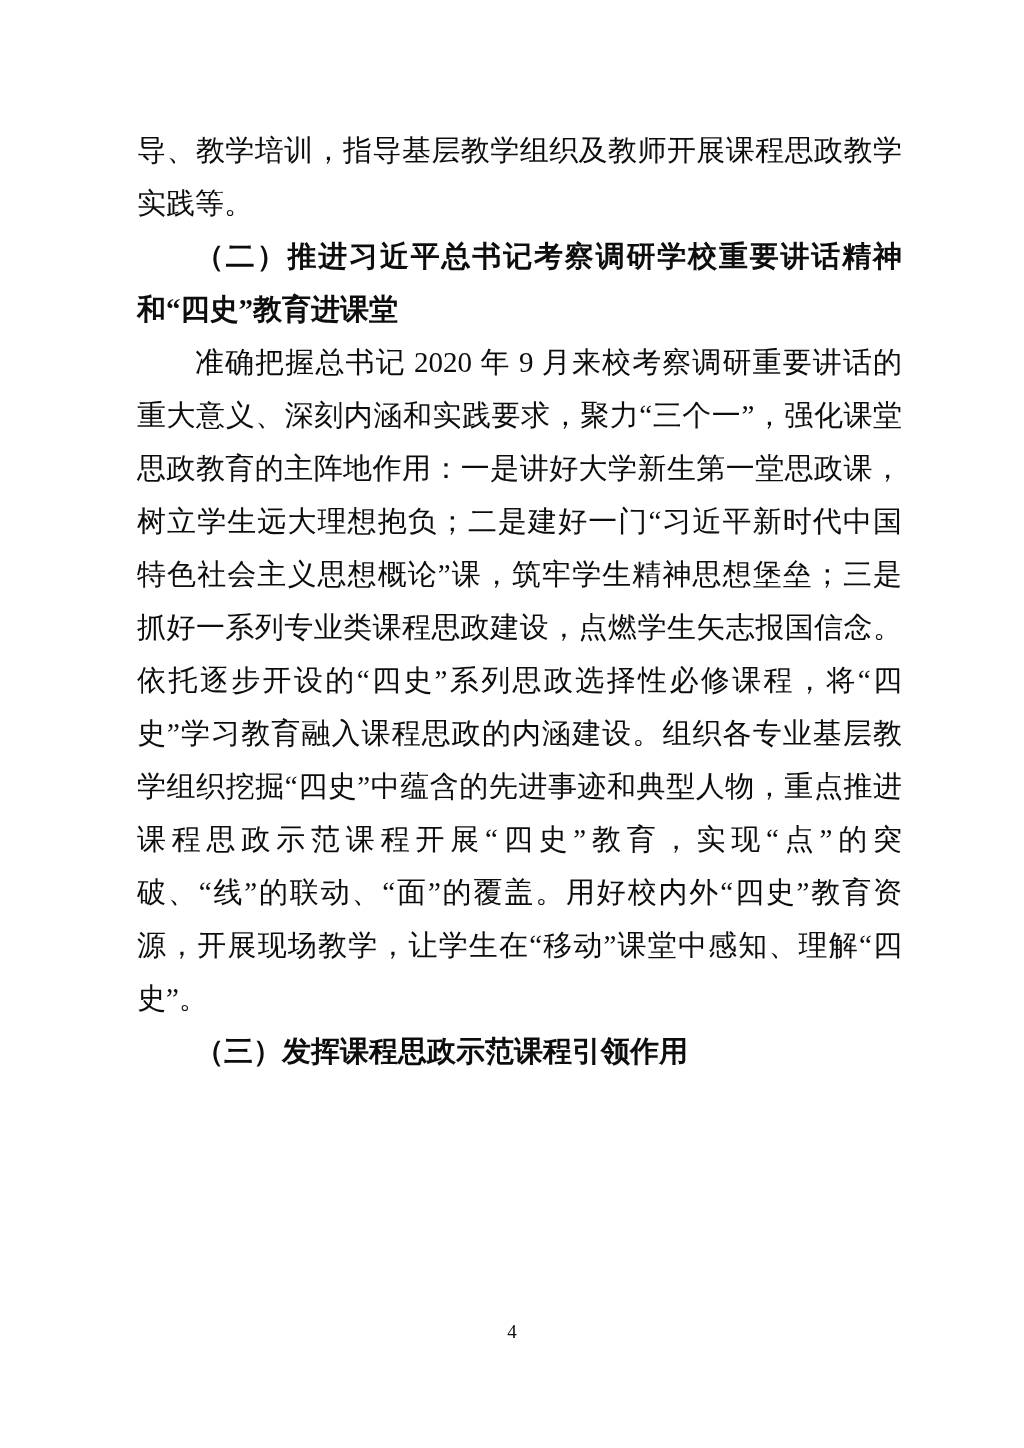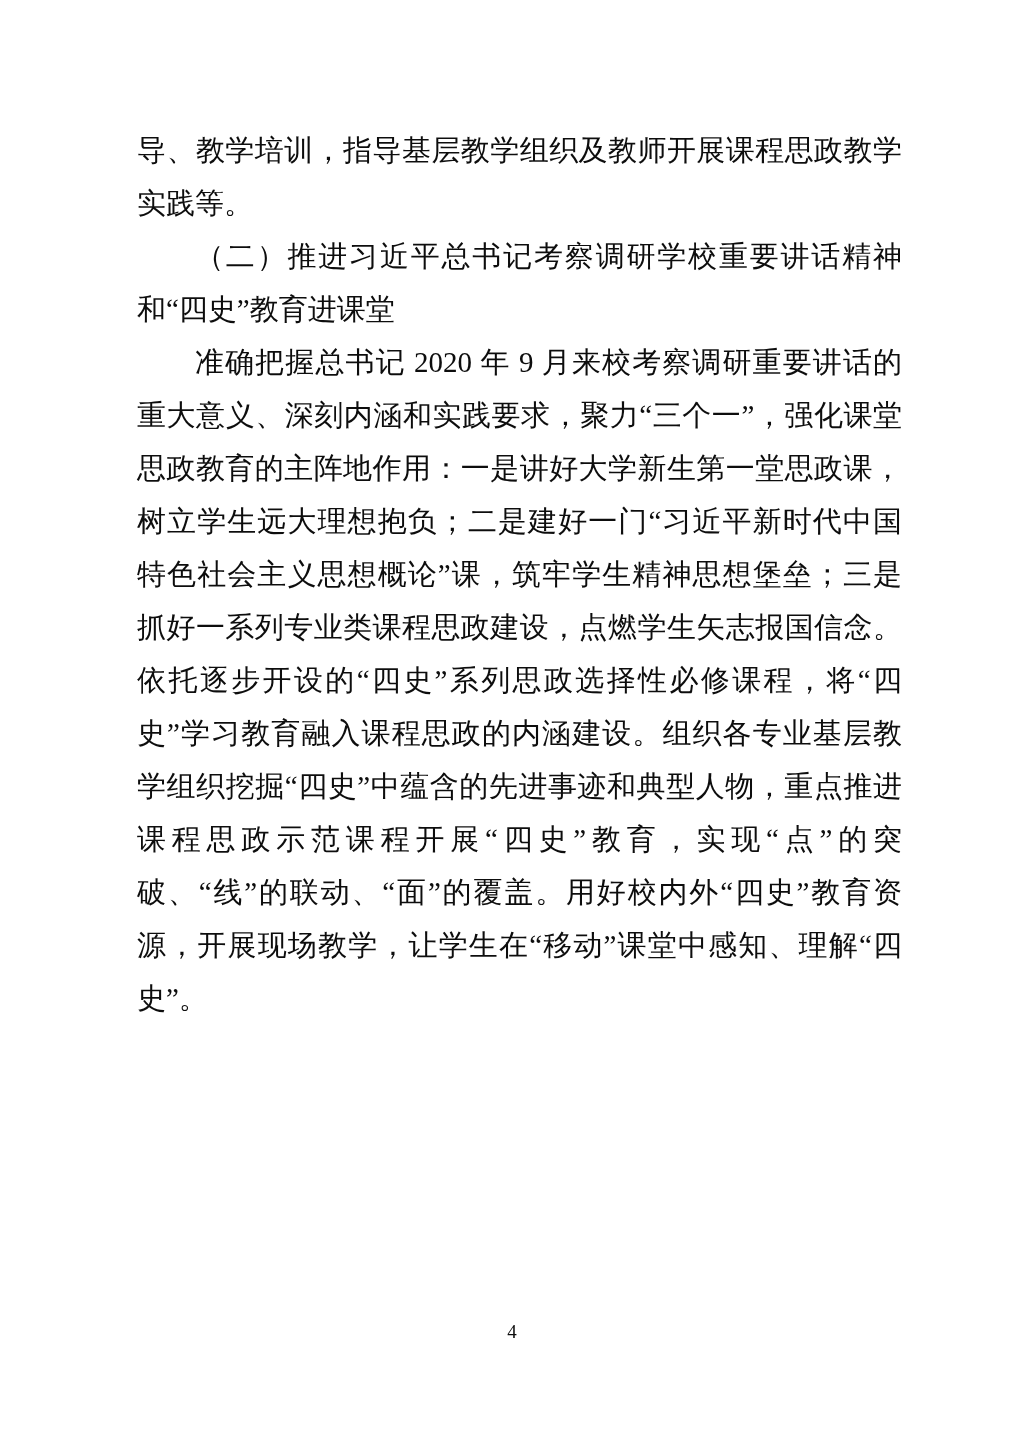--- a/index.html
+++ b/index.html
@@ -25,21 +25,21 @@
   .para {
     margin: 0;
     font-size: 29px;
     line-height: 53px;
     text-align: justify;
     font-weight: normal;
     letter-spacing: 0px;
     word-break: break-all;
   }
   .para.heading {
-    font-weight: normal;
+    font-weight: bold;
   }
   .para.indent {
     text-indent: 2em;
   }
   .footer {
     position: absolute;
     left: 0;
     width: 1024px;
     top: 1320px;
     text-align: center;
@@ -49,15 +49,16 @@
   }
 </style>
 </head>
 <body>
 
 <div class="page">
   <div class="content">
     <p class="para">导、教学培训，指导基层教学组织及教师开展课程思政教学实践等。</p>
     <p class="para heading indent">（二）推进习近平总书记考察调研学校重要讲话精神和“四史”教育进课堂</p>
     <p class="para indent">准确把握总书记 2020 年 9 月来校考察调研重要讲话的重大意义、深刻内涵和实践要求，聚力“三个一”，强化课堂思政教育的主阵地作用：一是讲好大学新生第一堂思政课，树立学生远大理想抱负；二是建好一门“习近平新时代中国特色社会主义思想概论”课，筑牢学生精神思想堡垒；三是抓好一系列专业类课程思政建设，点燃学生矢志报国信念。依托逐步开设的“四史”系列思政选择性必修课程，将“四史”学习教育融入课程思政的内涵建设。组织各专业基层教学组织挖掘“四史”中蕴含的先进事迹和典型人物，重点推进课程思政示范课程开展“四史”教育，实现“点”的突破、“线”的联动、“面”的覆盖。用好校内外“四史”教育资源，开展现场教学，让学生在“移动”课堂中感知、理解“四史”。</p>
+    <p class="para heading indent">（三）发挥课程思政示范课程引领作用</p>
   </div>
   <div class="footer">4</div>
 </div>
 
 </body></html>

